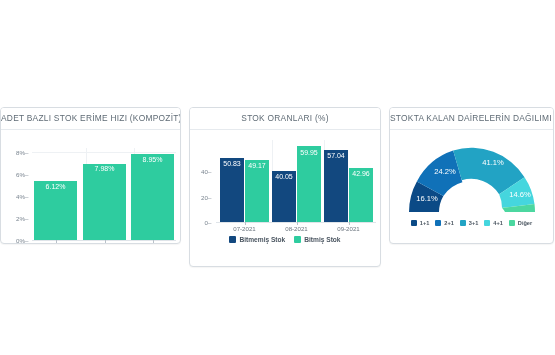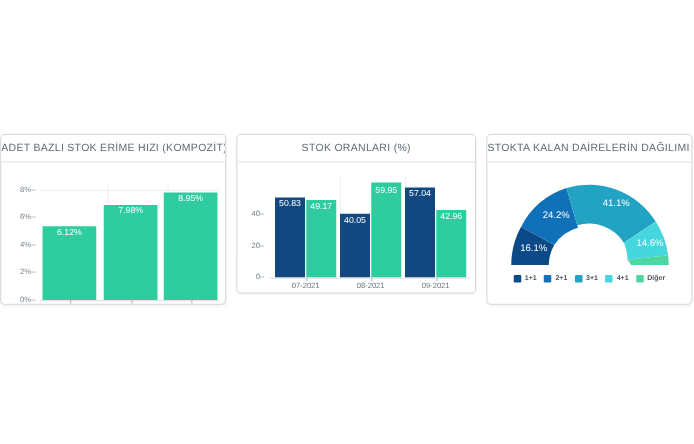--- a/index.html
+++ b/index.html
@@ -28,21 +28,21 @@
   }
   .card {
     background: #ffffff;
     border: 1px solid #d8dde2;
     border-radius: 4px;
     box-sizing: border-box;
     box-shadow: 0 1px 1px rgba(0,0,0,0.04);
     overflow: hidden;
   }
   .card-1 { width: 181px; height: 137px; margin-left: 0px; }
-  .card-2 { width: 192px; height: 128px; }
+  .card-2 { width: 192px; height: 160px; }
   .card-3 { width: 165px; height: 137px; }
 
   .card-title {
     height: 21px;
     line-height: 21px;
     text-align: center;
     font-size: 8.4px;
     letter-spacing: 0.25px;
     color: #5f6b75;
     border-bottom: 1px solid #e6eaee;

